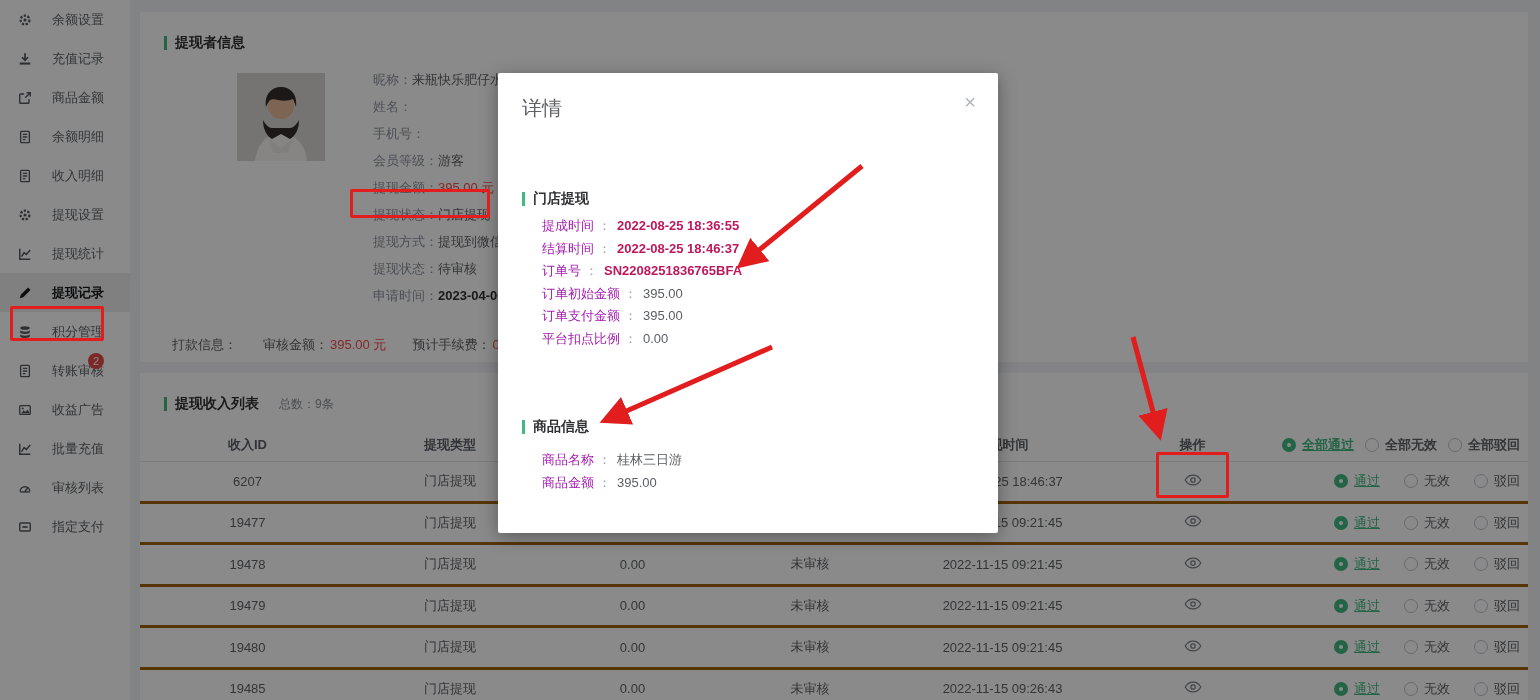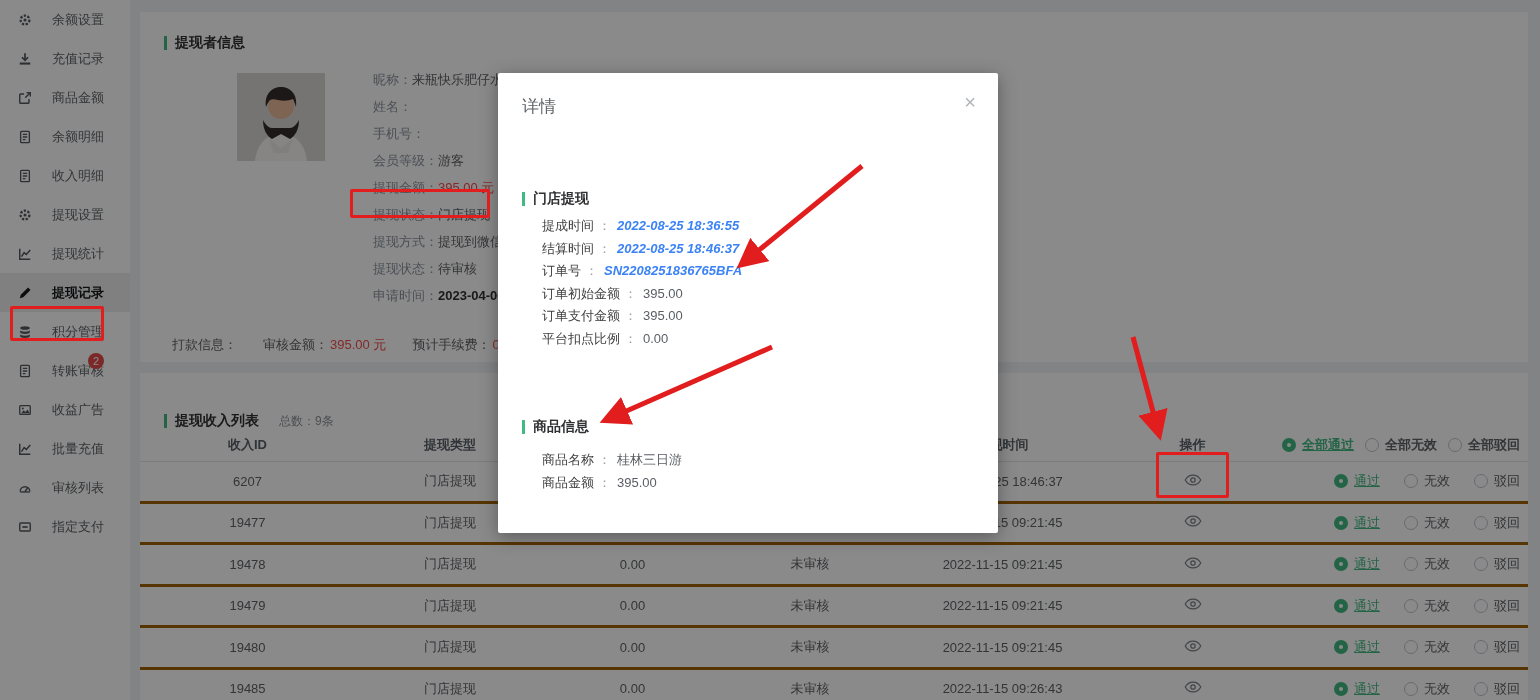--- a/index.html
+++ b/index.html
@@ -35,21 +35,21 @@
   .avatar{position:absolute;left:97px;top:61px;width:88px;height:88px;overflow:hidden;}
   .fields{position:absolute;left:233px;top:54px;line-height:27px;}
   .fields .lab{color:var(--lab);}
   .fields .val{color:var(--txt);}
   .fields .val.red{color:var(--red);}
   .fields .val.strong{color:#303133;font-weight:bold;}
   .payline{position:absolute;left:32px;top:324px;display:flex;gap:26px;align-items:center;}
   .payline .lab2{color:var(--txt);}
   .payline .red{color:var(--red);margin-left:2px;}
   
-  .card2 .sec-title{position:absolute;left:24px;top:39px;}
+  .card2 .sec-title{position:absolute;left:24px;top:22px;}
   .total{font-weight:normal;font-size:12px;color:#909399;margin-left:12px;}
   .tbl{position:absolute;left:0;top:55px;width:1388px;}
   .trow{display:grid;grid-template-columns:215px 190px 175px 180px 205px 175px 1fr;align-items:center;}
   .thead{height:34px;font-weight:bold;color:#5a5e66;border-bottom:1px solid #e6e6e6;}
   .tr{height:41.5px;border-bottom:3px solid #a16207;}
   .cell{text-align:center;white-space:nowrap;overflow:visible;}
   .eye-btn{display:inline-flex;align-items:center;justify-content:center;width:100%;color:#7d8085;cursor:pointer;background:none;border:none;padding:0;}
   .eye-btn svg{width:18px;height:12px;}
   .radios{display:flex;align-items:center;justify-content:flex-end;padding-right:8px;}
   .radios.bulk{gap:11px;}
@@ -58,32 +58,32 @@
   .rdot{width:14px;height:14px;border-radius:50%;position:relative;flex:0 0 14px;}
   .rdot.sel{background:var(--green);}
   .rdot.sel::after{content:"";position:absolute;left:5px;top:5px;width:4px;height:4px;border-radius:50%;background:#fff;}
   .rdot.un{border:1px solid #c0c4cc;background:transparent;}
   .rlab{color:var(--txt);}
   .rlab.sel{color:var(--green);text-decoration:underline;}
   
   .dim{position:absolute;inset:0;background:rgba(0,0,0,0.46);z-index:40;}
   
   .modal{position:absolute;left:498px;top:73px;width:500px;height:460px;background:#fff;z-index:50;border-radius:2px;box-shadow:0 4px 18px rgba(0,0,0,.35);}
-  .m-title{position:absolute;left:24px;top:22px;font-size:17px;color:#5f6368;}
+  .m-title{position:absolute;left:24px;top:22px;font-size:20px;color:#5f6368;}
   .m-close{position:absolute;right:20px;top:17px;font-size:20px;color:#b0b3b8;background:none;border:none;cursor:pointer;line-height:1;padding:2px;}
   .m-sec{position:absolute;left:24px;display:flex;align-items:center;gap:8px;font-weight:bold;color:#303133;font-size:14px;}
   .m-sec.s1{top:117px;}
   .m-sec.s2{top:345px;}
   .m-rows{position:absolute;left:44px;line-height:22.5px;white-space:nowrap;}
   .m-rows.r1{top:142px;}
   .m-rows.r2{top:376px;}
-  .m-rows .ml{color:#404040;}
+  .m-rows .ml{color:#a21caf;}
   .m-rows .mcolon{color:#98a0a8;margin:0 6px 0 4px;}
   .m-rows .mv{color:#5a5e64;}
-  .m-rows .mv.strong{color:#3b82f6;font-weight:bold;font-style:italic;}
+  .m-rows .mv.strong{color:#be185d;font-weight:bold;}
   
   .abox{position:absolute;border:3px solid var(--ann);z-index:60;border-radius:2px;pointer-events:none;}
   .abox.b-sidebar{left:10px;top:306px;width:94px;height:35px;}
   .abox.b-field{left:350px;top:189px;width:140px;height:29px;}
   .abox.b-eye{left:1156px;top:452px;width:73px;height:46px;}
   .arrows{position:absolute;left:0;top:0;width:1540px;height:700px;z-index:60;pointer-events:none;}
 </style>
 </head>
 <body>
 

